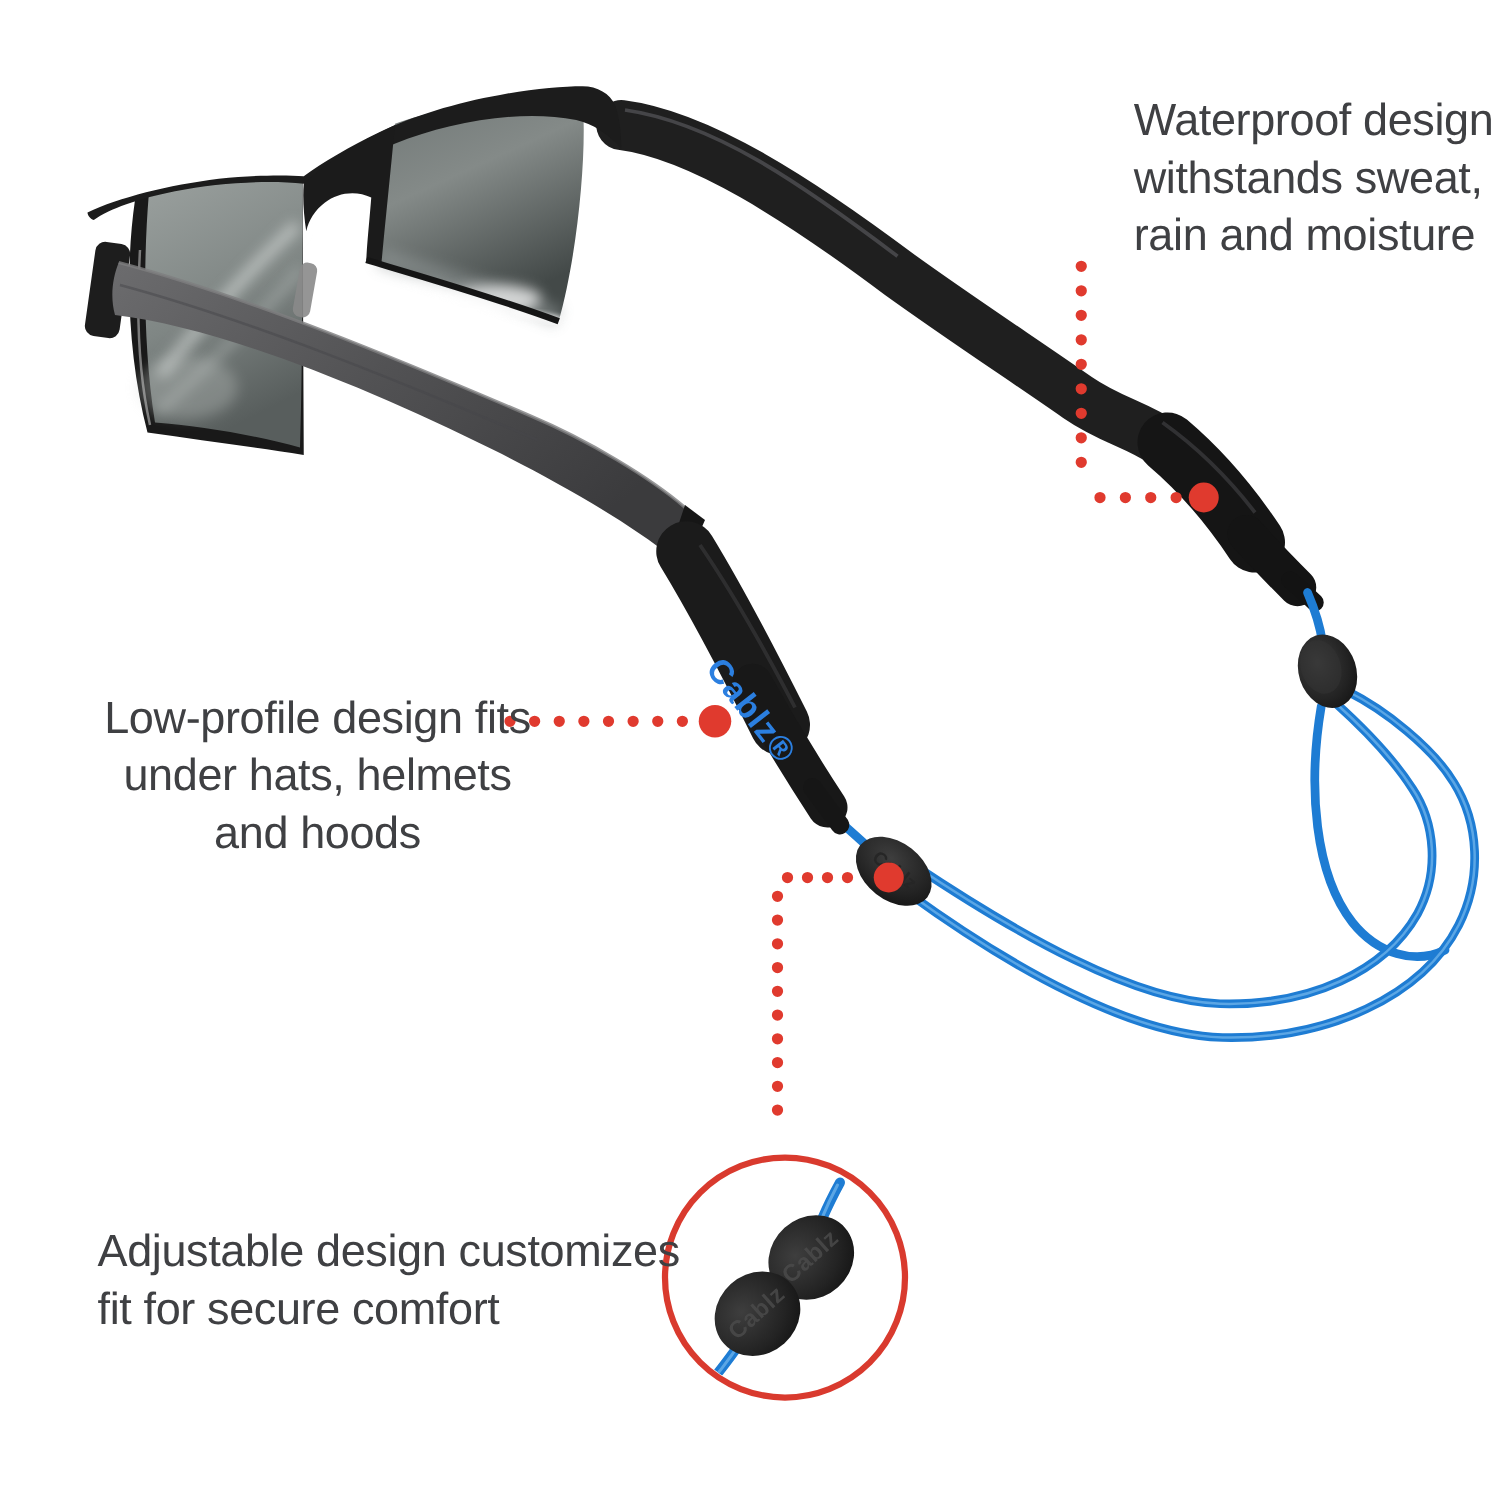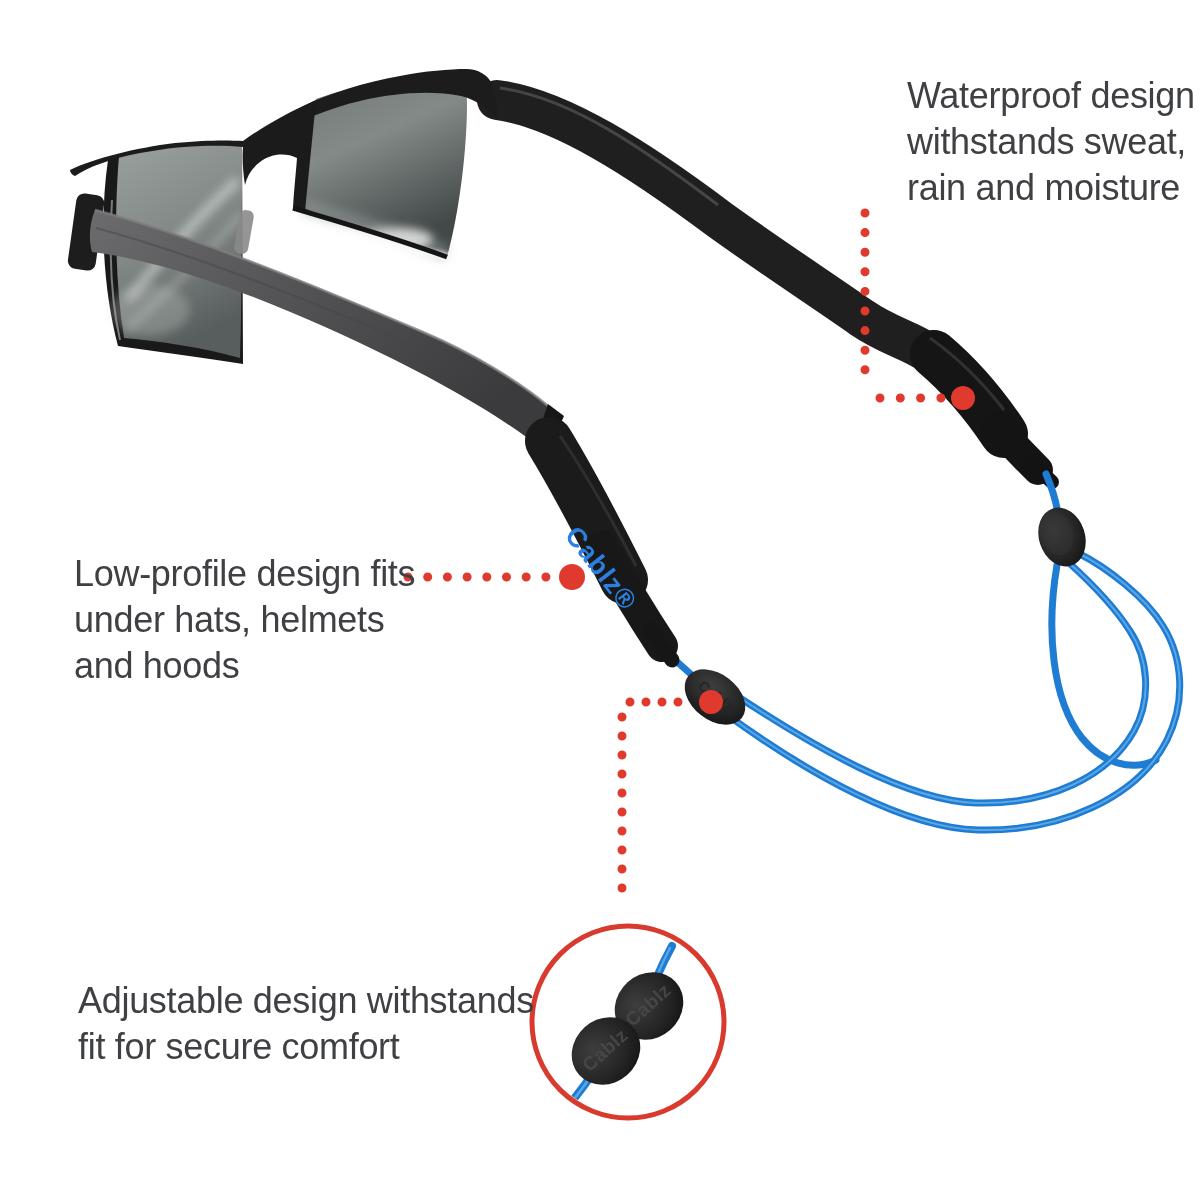--- a/index.html
+++ b/index.html
@@ -2,21 +2,21 @@
 <html><head>
 <meta charset="utf-8">
 <style>
   html,body{margin:0;padding:0;background:#ffffff;}
   #stage{position:relative;width:1200px;height:1200px;background:#ffffff;overflow:hidden;
          font-family:"Liberation Sans", sans-serif;}
   #photo-svg{position:absolute;left:0;top:0;}
   .callout{position:absolute;font-size:36px;line-height:46px;color:#3f4043;
            white-space:pre-line;letter-spacing:-0.3px;font-weight:400;}
   #callout-waterproof{left:907px;top:73px;width:330px;}
-  #callout-lowprofile{left:74px;top:551px;width:360px;}
+  #callout-lowprofile{left:74px;top:551px;width:360px;text-align:center;}
   #callout-adjustable{left:78px;top:978px;width:470px;}
 </style>
 </head>
 <body>
 
 <div id="stage">
 
   <svg id="photo-svg" width="1200" height="1200" viewBox="0 0 1200 1200">
     <defs>
       <linearGradient id="lensBig" x1="0" y1="0" x2="0.4" y2="1">
@@ -177,15 +177,15 @@
       </g>
     </g>
   </svg>
 
   <div class="callout" id="callout-waterproof">Waterproof design
 withstands sweat,
 rain and moisture</div>
   <div class="callout" id="callout-lowprofile">Low-profile design fits
 under hats, helmets
 and hoods</div>
-  <div class="callout" id="callout-adjustable">Adjustable design withstands
+  <div class="callout" id="callout-adjustable">Adjustable design customizes
 fit for secure comfort</div>
 </div>
 
 </body></html>

